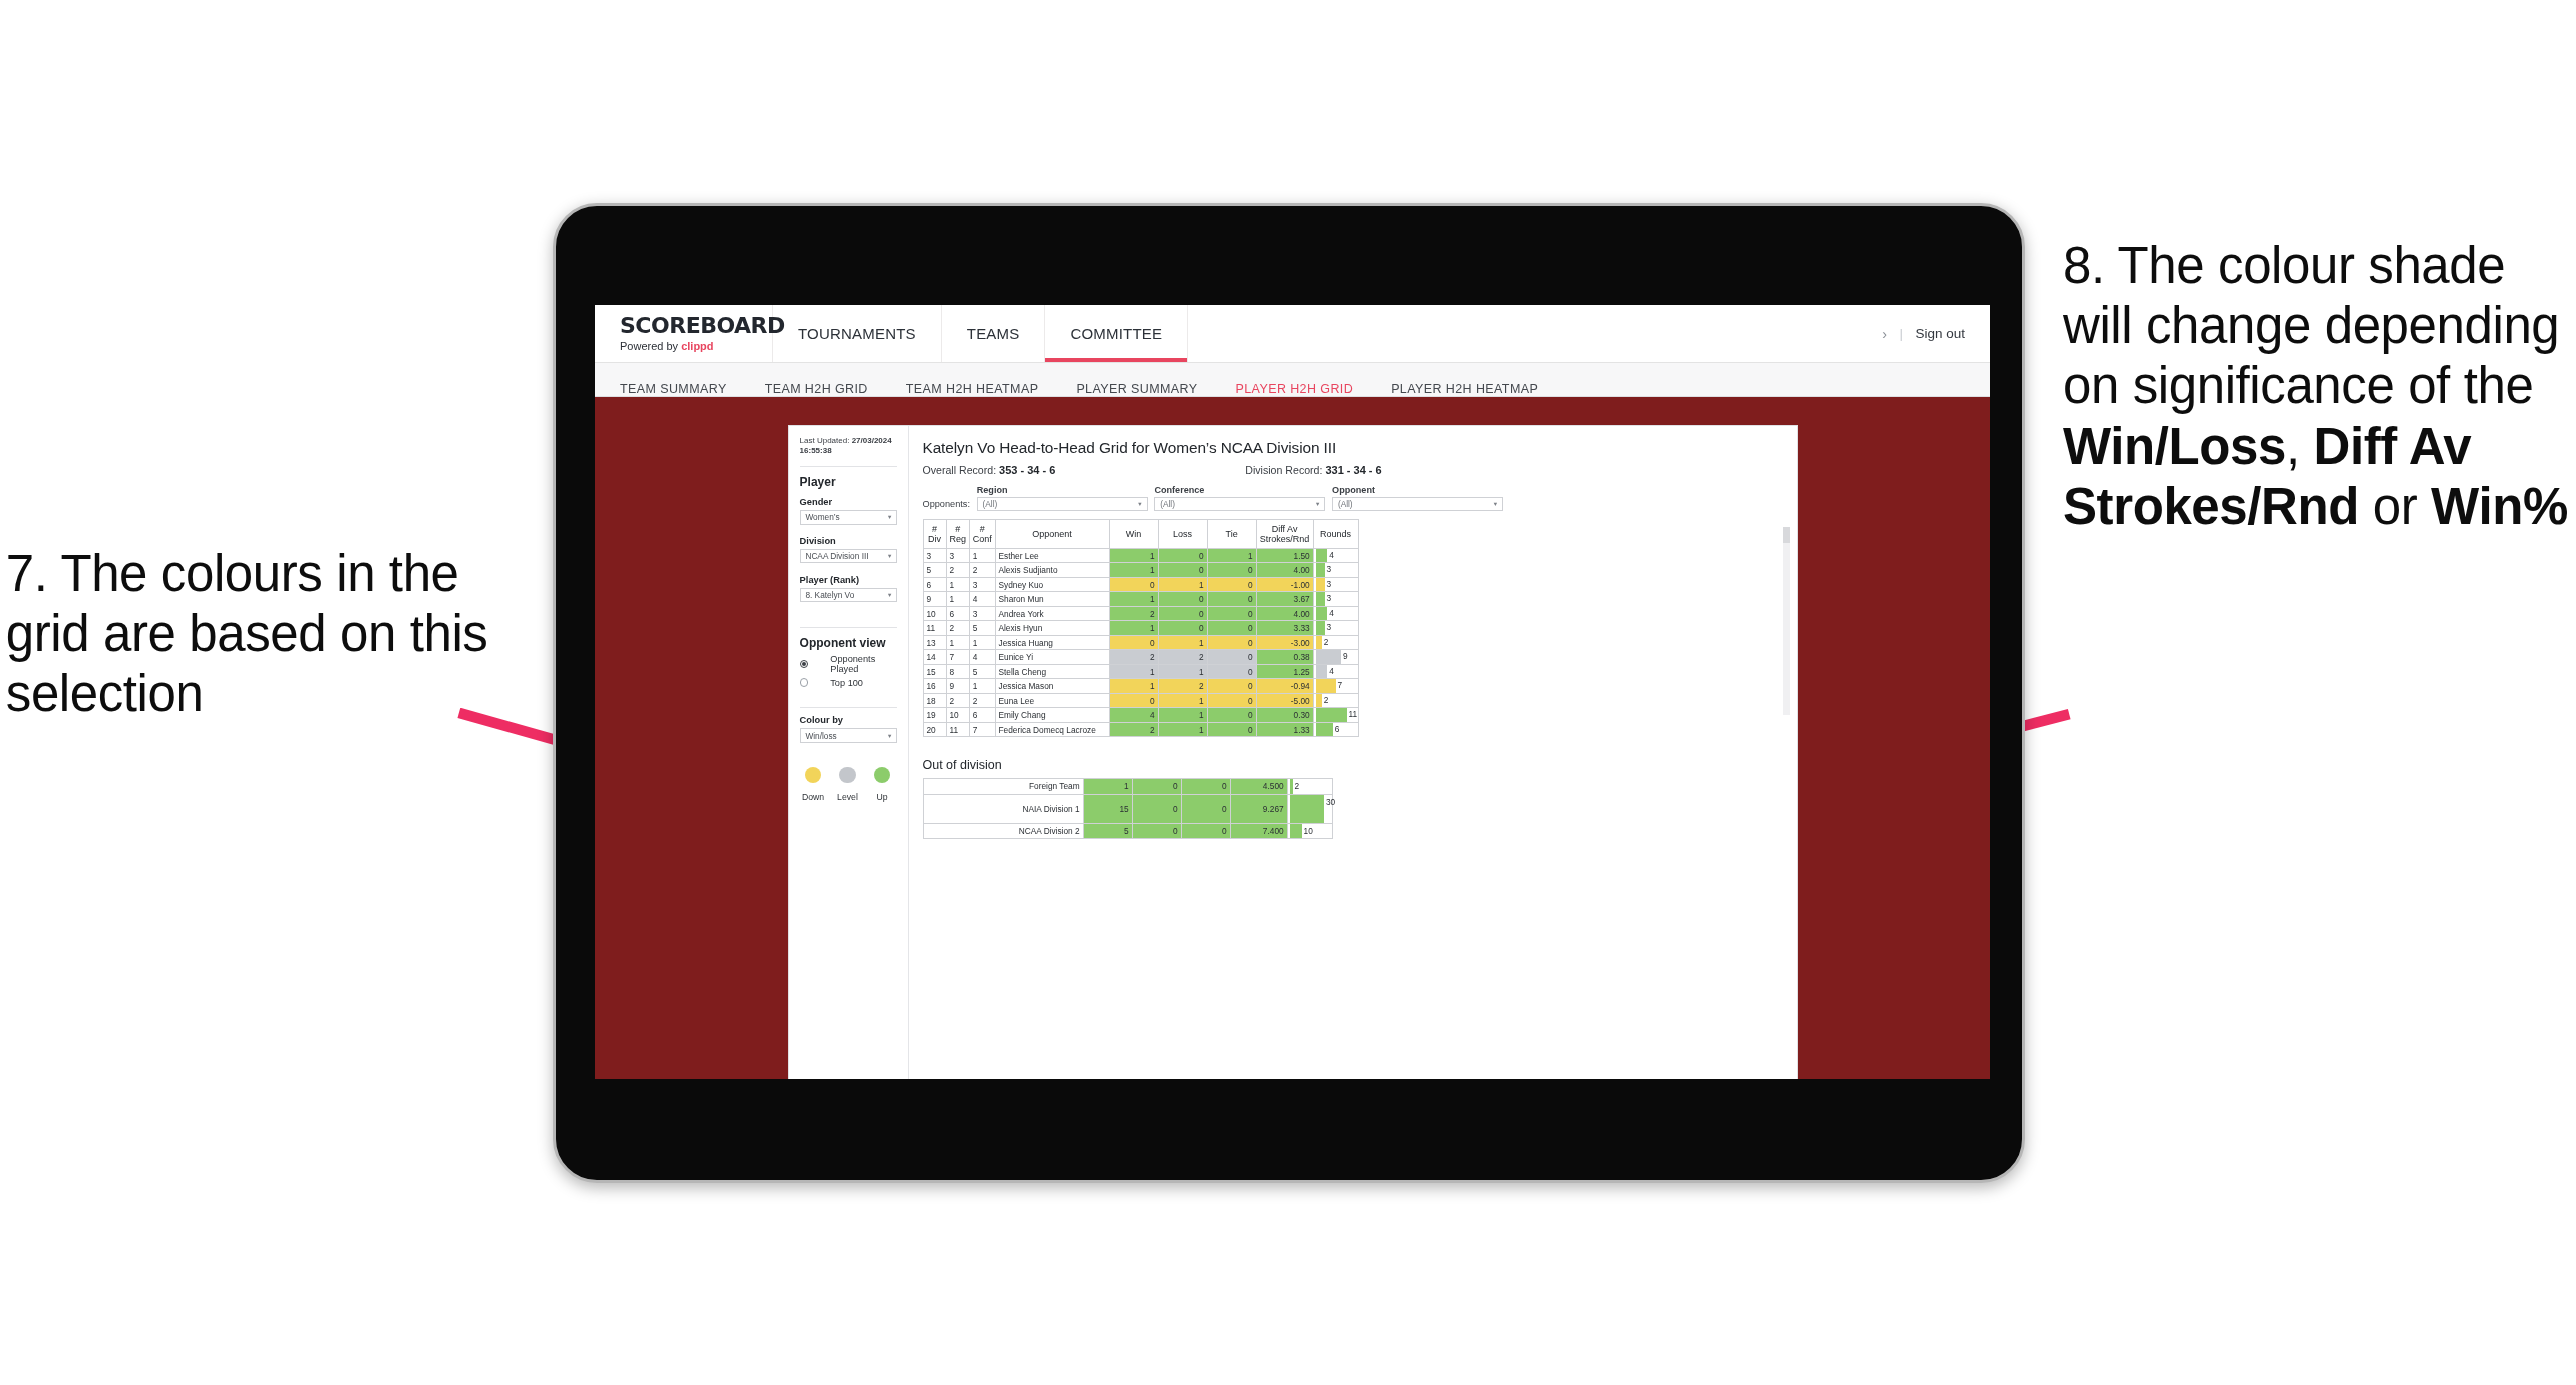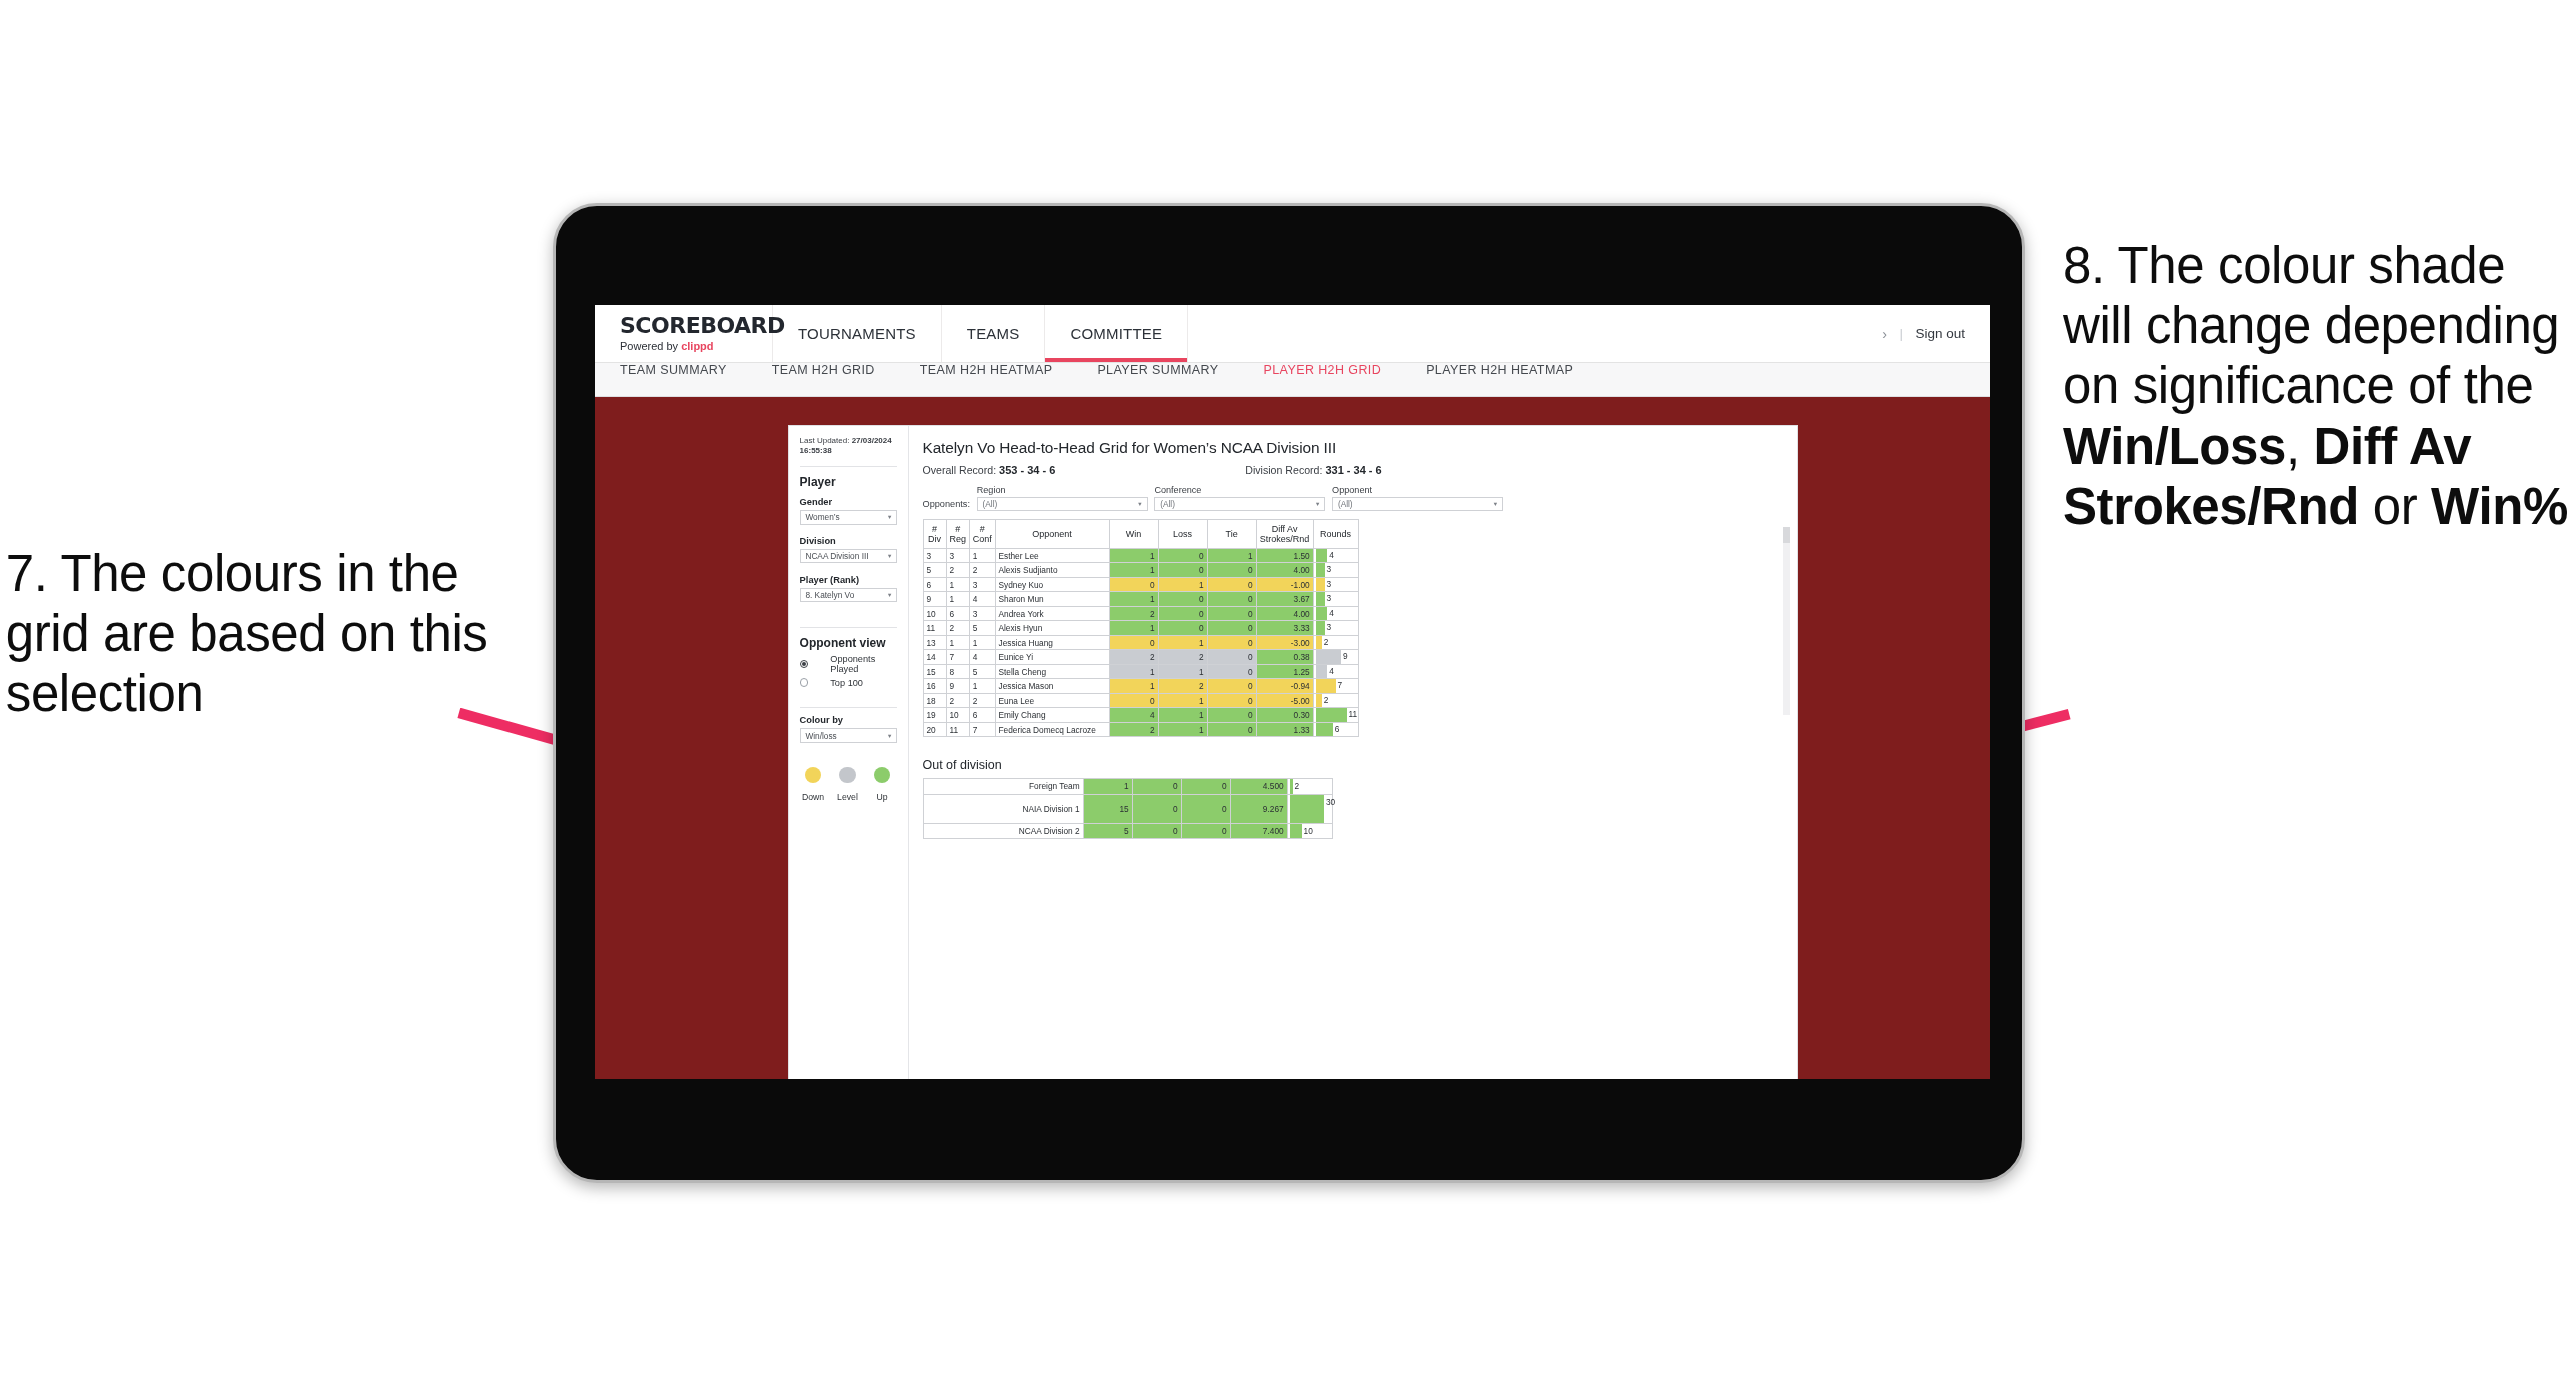--- a/index.html
+++ b/index.html
@@ -73,21 +73,21 @@
     margin-left: auto; display: flex; align-items: center;
     gap: 12.5px; padding-right: 25px; font-size: 13.5px; color: #33383f;
   }
   #signout-chevron { color: #8b9097; font-size: 14.4px; }
   #signout-sep { color: #c9ccd1; }
 
   
   #subnav {
     height: 34px; background: #f7f7f8;
     border-bottom: 1px solid #dedfe2;
-    display: flex; align-items: flex-start; padding-left: 25px; gap: 7px;
+    display: flex; align-items: flex-end; padding-left: 25px; gap: 0;
   }
   .subnav-item {
     font-size: 12.5px; color: #44484e; letter-spacing: 0.4px;
     padding: 0 19px 0 0; margin-right: 19px; cursor: pointer;
   }
   .subnav-item.active { color: #e8455f; }
 
   
   #workspace {
     position: relative; height: calc(100% - 91px);
@@ -131,21 +131,21 @@
   
   #grid-area { flex: 1; padding: 12.5px 15.4px 0 13.5px; overflow: hidden; position: relative; }
   #viz-title { font-size: 15.4px; color: #23272c; letter-spacing: -0.1px; }
   #record-row { display: flex; margin-top: 7.7px; font-size: 10.6px; color: #3a3e44; }
   #record-row .rec-b { font-weight: bold; color: #23272c; font-size: 11px; }
   #rec-div { margin-left: 190px; }
 
   #opp-filters { display: flex; align-items: flex-end; margin-top: 8.7px; gap: 6.7px; }
   #opp-label { font-size: 9.2px; color: #3a3e44; padding-bottom: 1.9px; }
   .opp-filter { width: 171px; }
-  .opp-filter .field-label { font-weight: normal; font-size: 9.1px; color: #3a3e44; margin-bottom: 1.9px; }
+  .opp-filter .field-label { font-weight: bold; font-size: 9.1px; color: #3a3e44; margin-bottom: 1.9px; }
   .opp-dd {
     height: 14.4px; border: 1px solid #cfd1d5; background: #fff;
     display: flex; align-items: center; justify-content: space-between;
     padding: 0 3.9px 0 4.8px; font-size: 8.3px; color: #70747a; cursor: pointer;
   }
 
   
   table.grid { border-collapse: collapse; margin-top: 7.7px; table-layout: fixed; }
   table.grid th, table.grid td {
     border: 1px solid #cfd1d5; font-size: 8.3px; color: #2b2f34;

